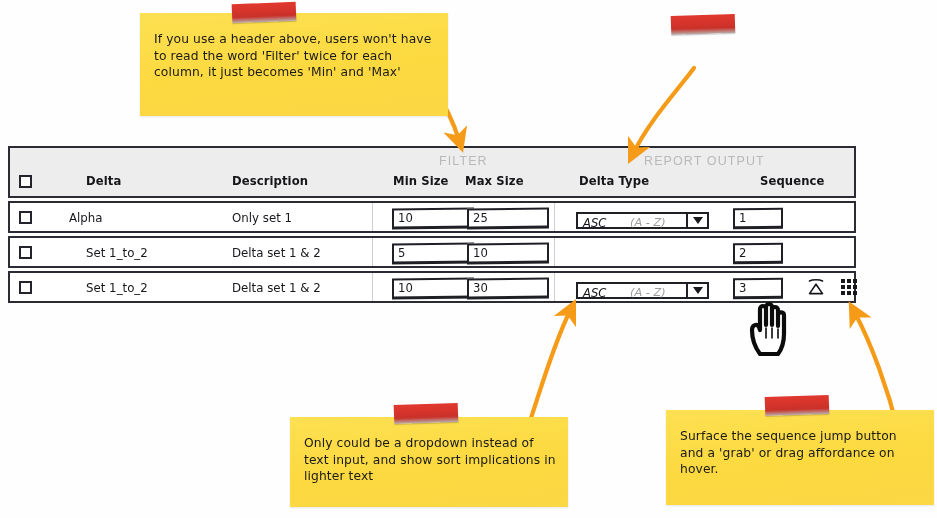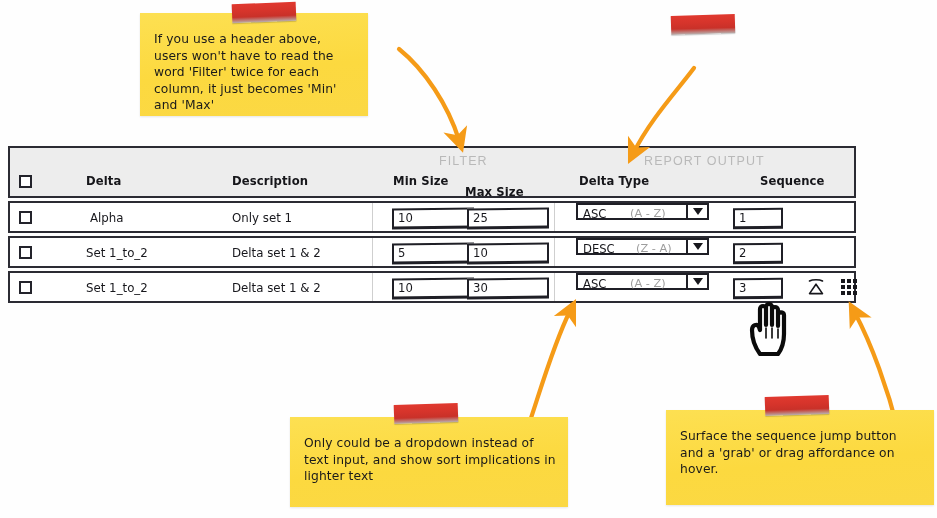--- a/index.html
+++ b/index.html
@@ -145,25 +145,26 @@
     font-family: "DejaVu Sans", sans-serif;
     line-height: 17px;
     padding-left: 4px;
     border-bottom-width: 3px;
   }
   .inp.skew { transform: skewY(-0.7deg); }
   .inp.skew > span { display:inline-block; transform: skewY(0.7deg); }
 
   .sel {
     position: absolute;
-    top: 0;
+    top: 9px;
     height: 17px;
     box-sizing: border-box;
     border: 2px solid #1f1f26;
     background: #fff;
+    font-style: italic;
   }
   .sel .sel-val {
     position: absolute;
     left: 5px;
     top: 2px;
     font-size: 11.6px;
     color: #17171c;
     font-family: "DejaVu Sans", sans-serif;
   }
   .sel .sel-hint {
@@ -224,47 +225,47 @@
     </defs>
     <g fill="none" stroke="#f59b17" stroke-width="4.2" stroke-linecap="round" marker-end="url(#ah)">
       <path d="M399,49 C425,70 448,105 459,140"></path>
       <path d="M694,68 C676,92 650,120 634,152"></path>
       <path d="M529,424 C539,395 553,345 570,311"></path>
       <path d="M898,430 C888,390 872,345 855,313"></path>
     </g>
   </svg>
 
   <div class="tape" style="left:232px; top:3px; transform: rotate(-2.2deg);"></div>
-  <div class="note" style="left:140px; top:13px; width:228px; height:103px;">
+  <div class="note" style="left:140px; top:13px; width:308px; height:103px;">
     <div class="note-text">If you use a header above, users won't have to read the word 'Filter' twice for each column, it just becomes 'Min' and 'Max'</div>
   </div>
 
   <div class="tape" style="left:671px; top:15px; transform: rotate(-1.6deg);"></div>
 
   <div id="table-wrap">
 
     <div class="thead">
       <div class="hdr-check"></div>
 
       <div class="group-label" style="left:429px;">FILTER</div>
       <div class="group-label" style="left:634px;">REPORT OUTPUT</div>
 
       <div class="col-head" style="left:76px;">Delta</div>
       <div class="col-head" style="left:222px;">Description</div>
       <div class="col-head" style="left:383px;">Min Size</div>
-      <div class="col-head" style="left:455px;margin-top:11px;">Max Size</div>
+      <div class="col-head" style="left:455px;">Max Size</div>
       <div class="col-head" style="left:569px;">Delta Type</div>
       <div class="col-head" style="left:718px;margin-left:32px;">Sequence</div>
     </div>
 
     <div class="trow">
       <div class="cell-check"></div>
       <div class="divider" style="left:362px;"></div>
       <div class="divider" style="left:544px;"></div>
-      <div class="cell-text" style="left:80px;">Alpha</div>
+      <div class="cell-text" style="left:59px;">Alpha</div>
       <div class="cell-text" style="left:222px;">Only set 1</div>
       <div class="inp skew" style="left:382px; width:82px;"><span>10</span></div>
       <div class="inp skew" style="left:457px; width:82px;"><span>25</span></div>
       <div class="sel" style="left:566px; width:133px;">
         <span class="sel-val">ASC</span>
         <span class="sel-hint">(A - Z)</span>
         <span class="sel-arrow">
             <i></i>
           </span>
       </div>
@@ -272,27 +273,20 @@
     </div>
 
     <div class="trow">
       <div class="cell-check"></div>
       <div class="divider" style="left:362px;"></div>
       <div class="divider" style="left:544px;"></div>
       <div class="cell-text" style="left:76px;">Set 1_to_2</div>
       <div class="cell-text" style="left:222px;">Delta set 1 &amp; 2</div>
       <div class="inp skew" style="left:382px; width:82px;"><span>5</span></div>
       <div class="inp skew" style="left:457px; width:82px;"><span>10</span></div>
-      <div class="sel" style="left:566px; width:133px;">
-        <span class="sel-val">DESC</span>
-        <span class="sel-hint" style="left:58px;">(Z - A)</span>
-        <span class="sel-arrow">
-            <i></i>
-          </span>
-      </div>
       <div class="inp skew" style="left:723px; width:50px;"><span>2</span></div>
     </div>
 
     <div class="trow">
       <div class="cell-check"></div>
       <div class="divider" style="left:362px;"></div>
       <div class="divider" style="left:544px;"></div>
       <div class="cell-text" style="left:76px;">Set 1_to_2</div>
       <div class="cell-text" style="left:222px;">Delta set 1 &amp; 2</div>
       <div class="inp skew" style="left:382px; width:82px;"><span>10</span></div>

